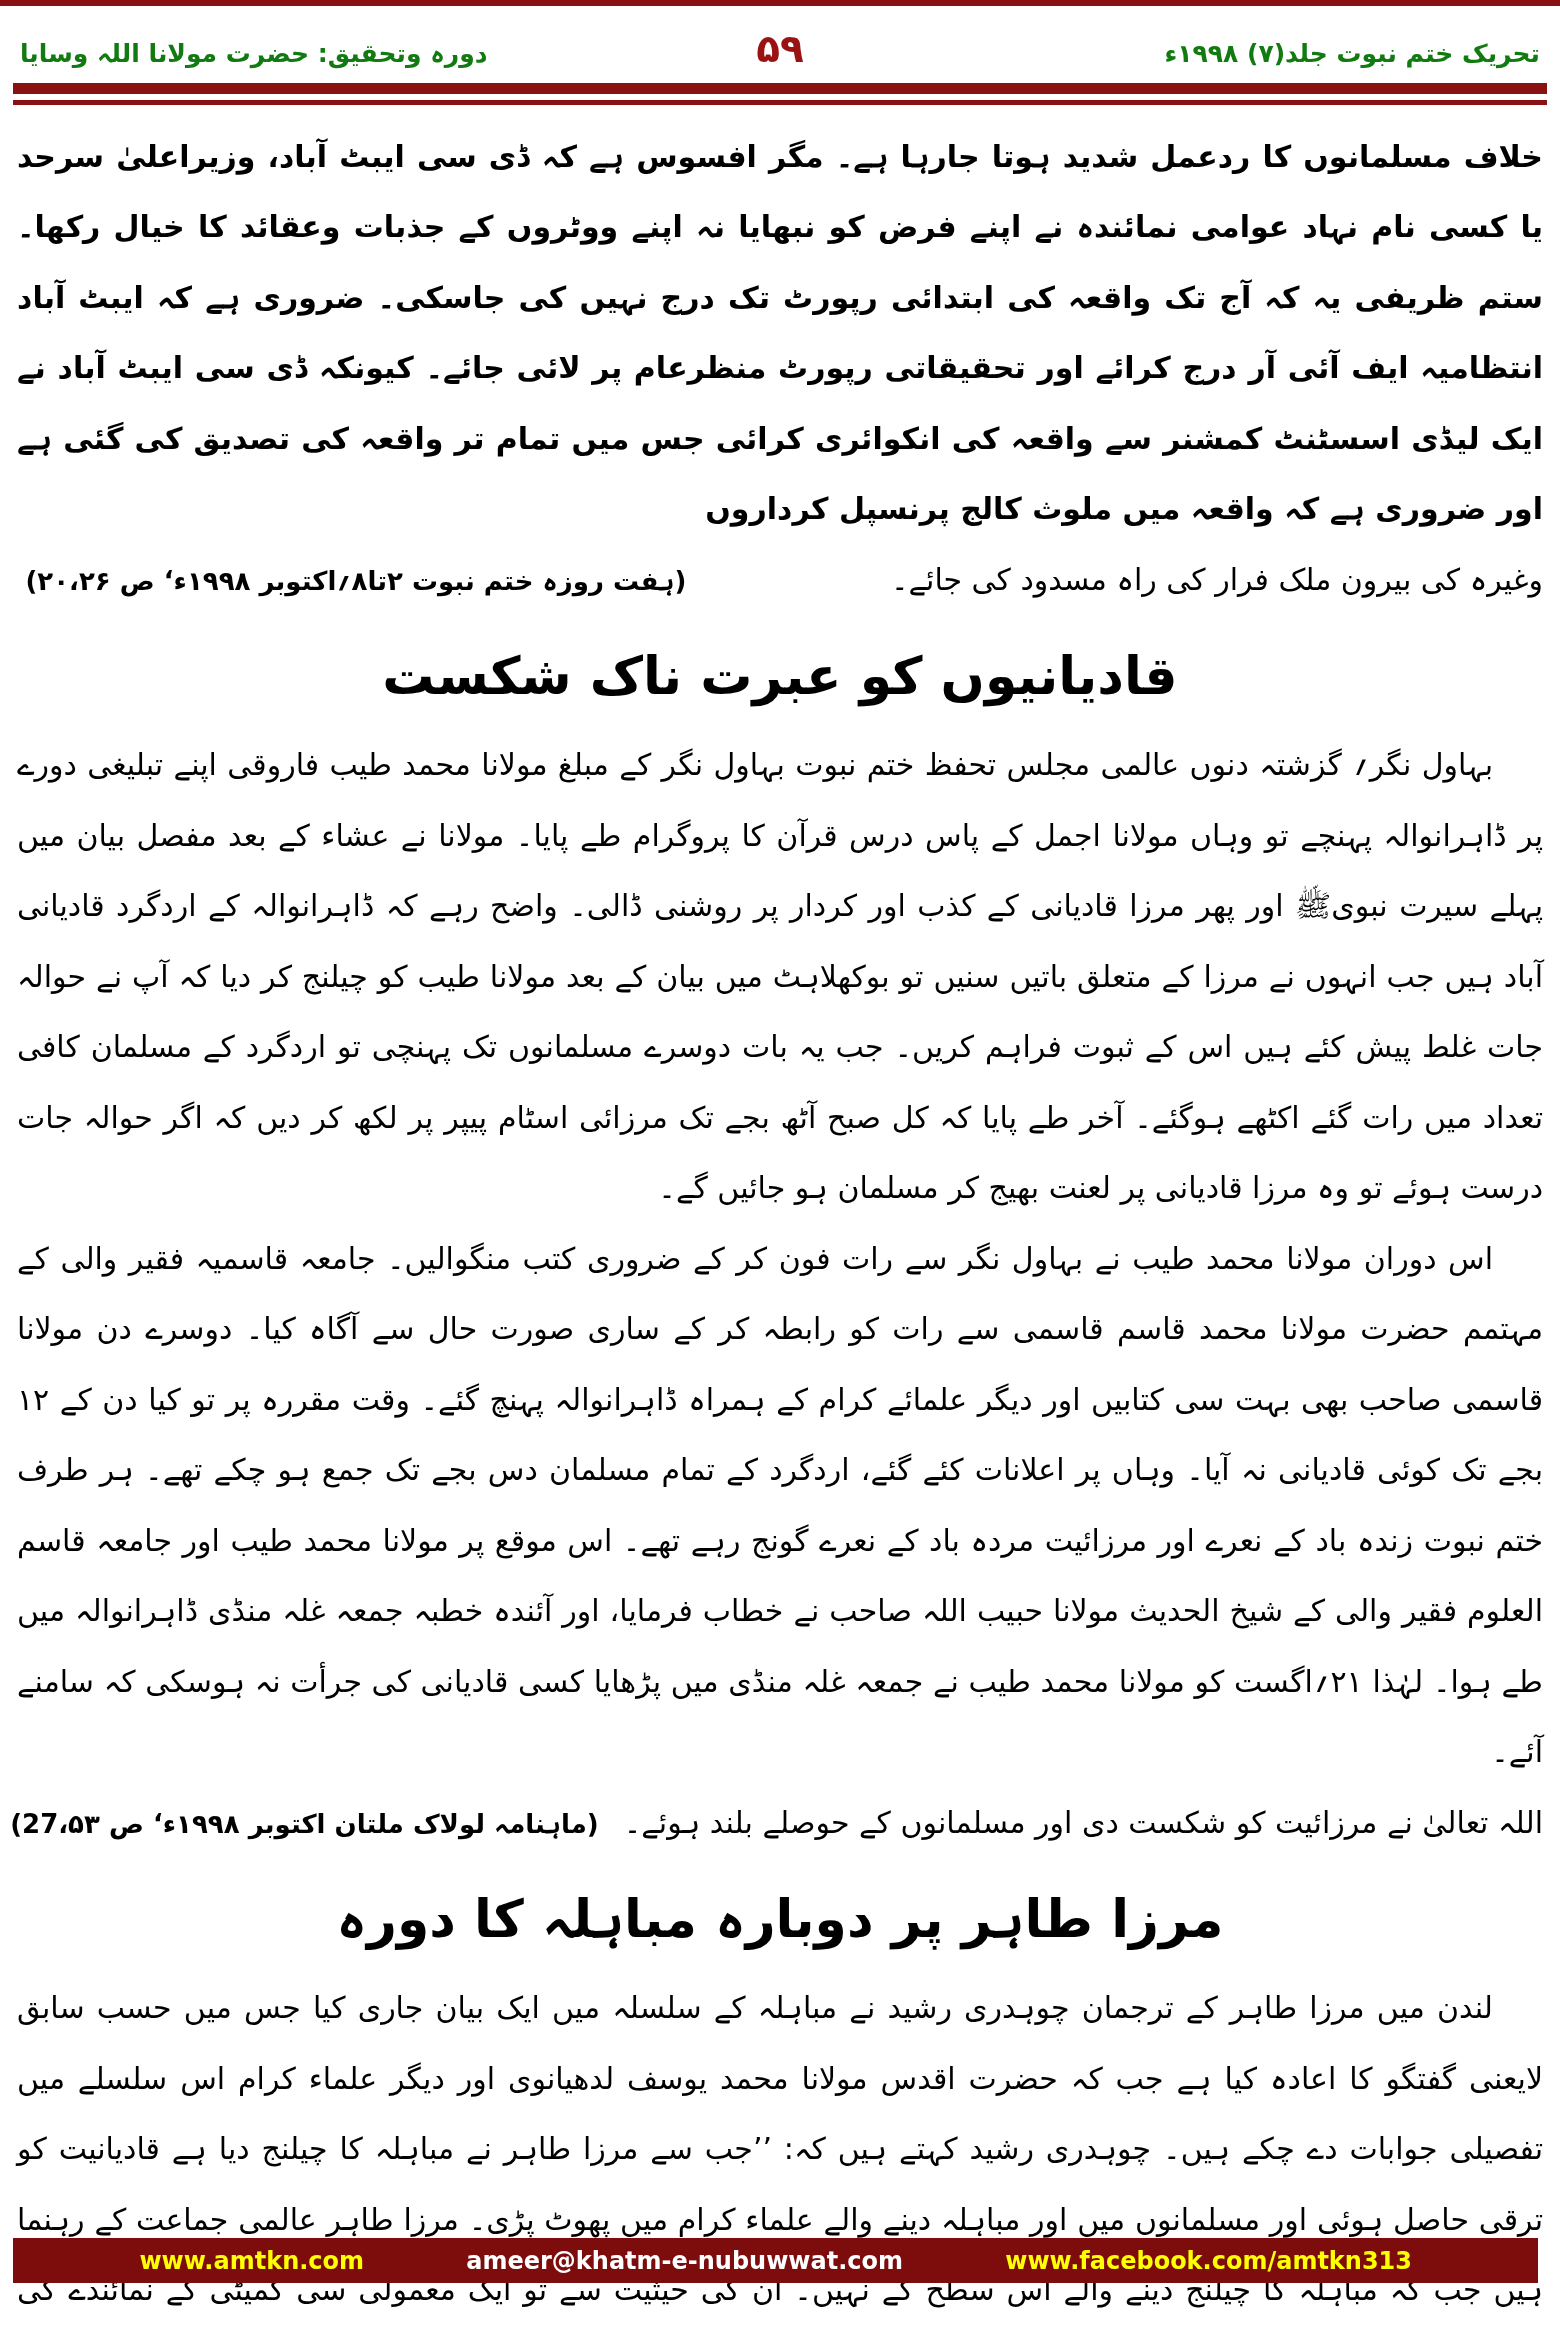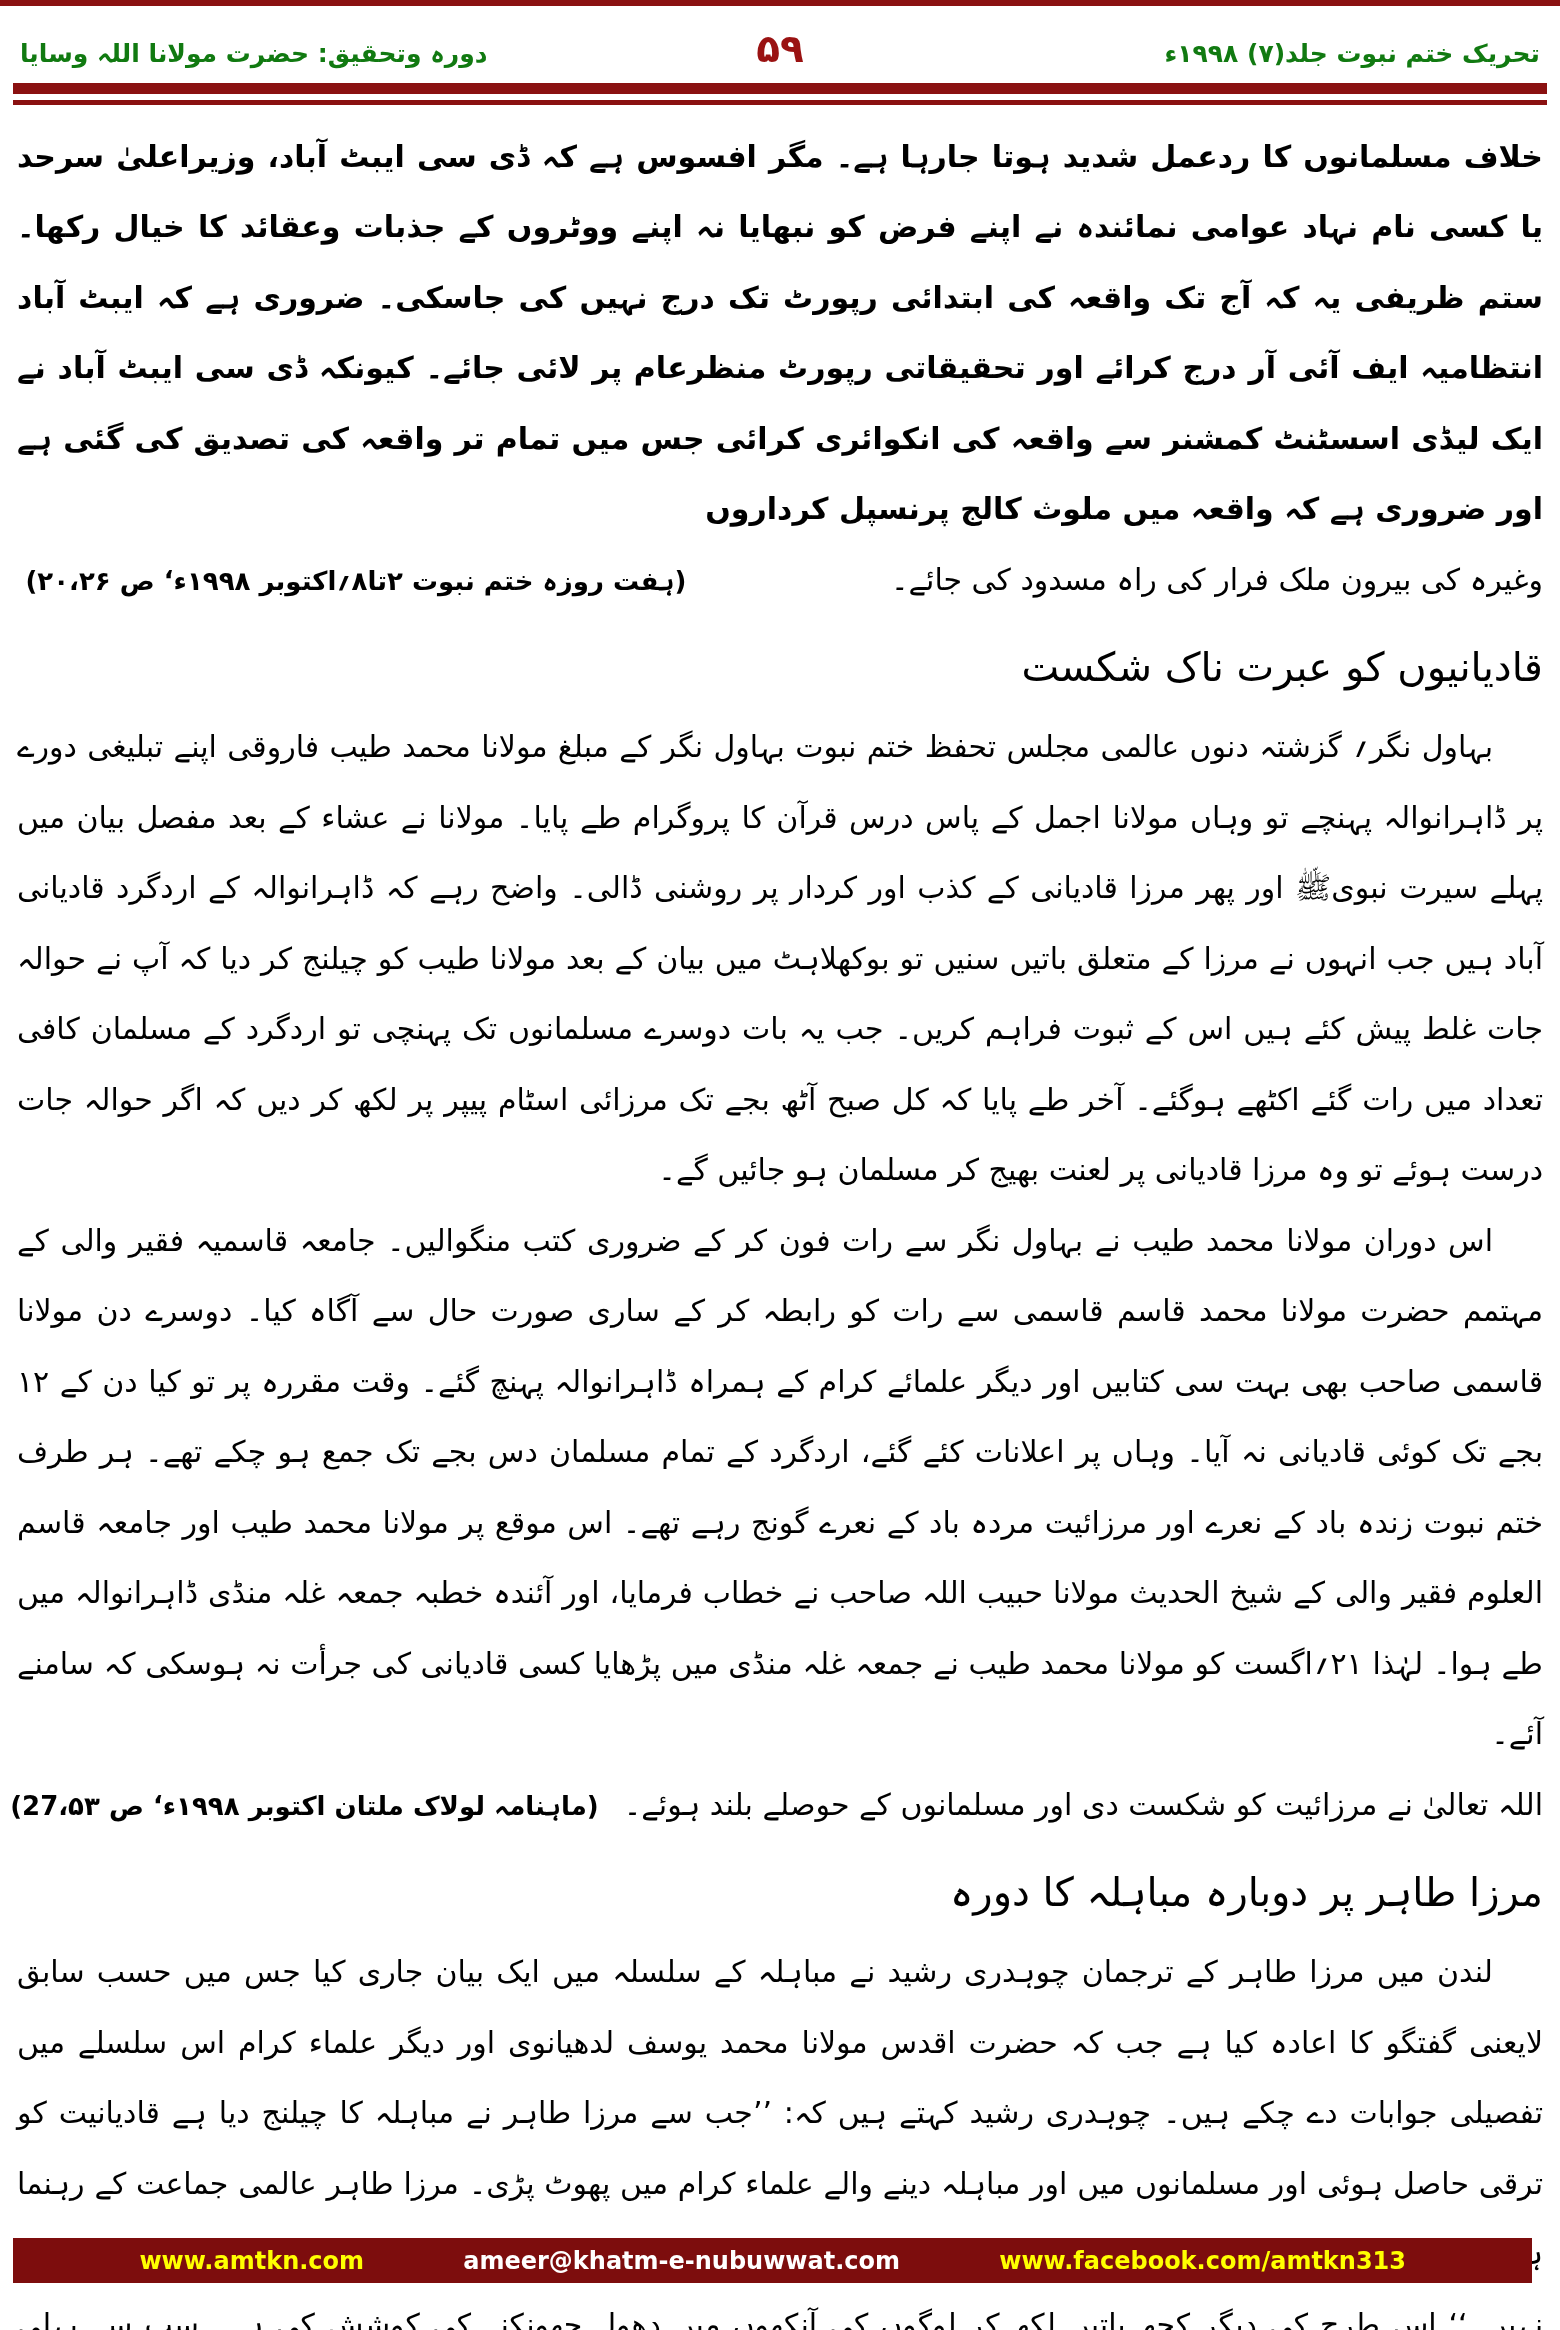--- a/index.html
+++ b/index.html
@@ -56,26 +56,27 @@
   .cite-row{
     display:flex;justify-content:space-between;align-items:baseline;
     gap:25px;
   }
   .line-end{white-space:nowrap;}
   .citation{
     font-size:26px;font-weight:bold;white-space:nowrap;
     padding-left:8.4px;
   }
   .heading{
-    font-size:40px;font-weight:normal;
+    text-align:center;
+    font-size:52px;font-weight:bold;
     margin:22px 0 15px 0;
     line-height:1.5;
   }
   .footer-bar{
-    position:absolute;left:13.4px;right:28px;bottom:47px;height:45px;
+    position:absolute;left:13.4px;right:22px;bottom:47px;height:45px;
     background:var(--footer-bar-red);
     display:flex;align-items:center;justify-content:space-between;
     direction:ltr;
     padding:0 126px;
     box-sizing:border-box;
   }
   .f-link{font-size:24px;font-weight:bold;white-space:nowrap;}
   .f-yellow{color:var(--footer-link-yellow);}
   .f-white{color:var(--footer-email-white);}
 </style>

